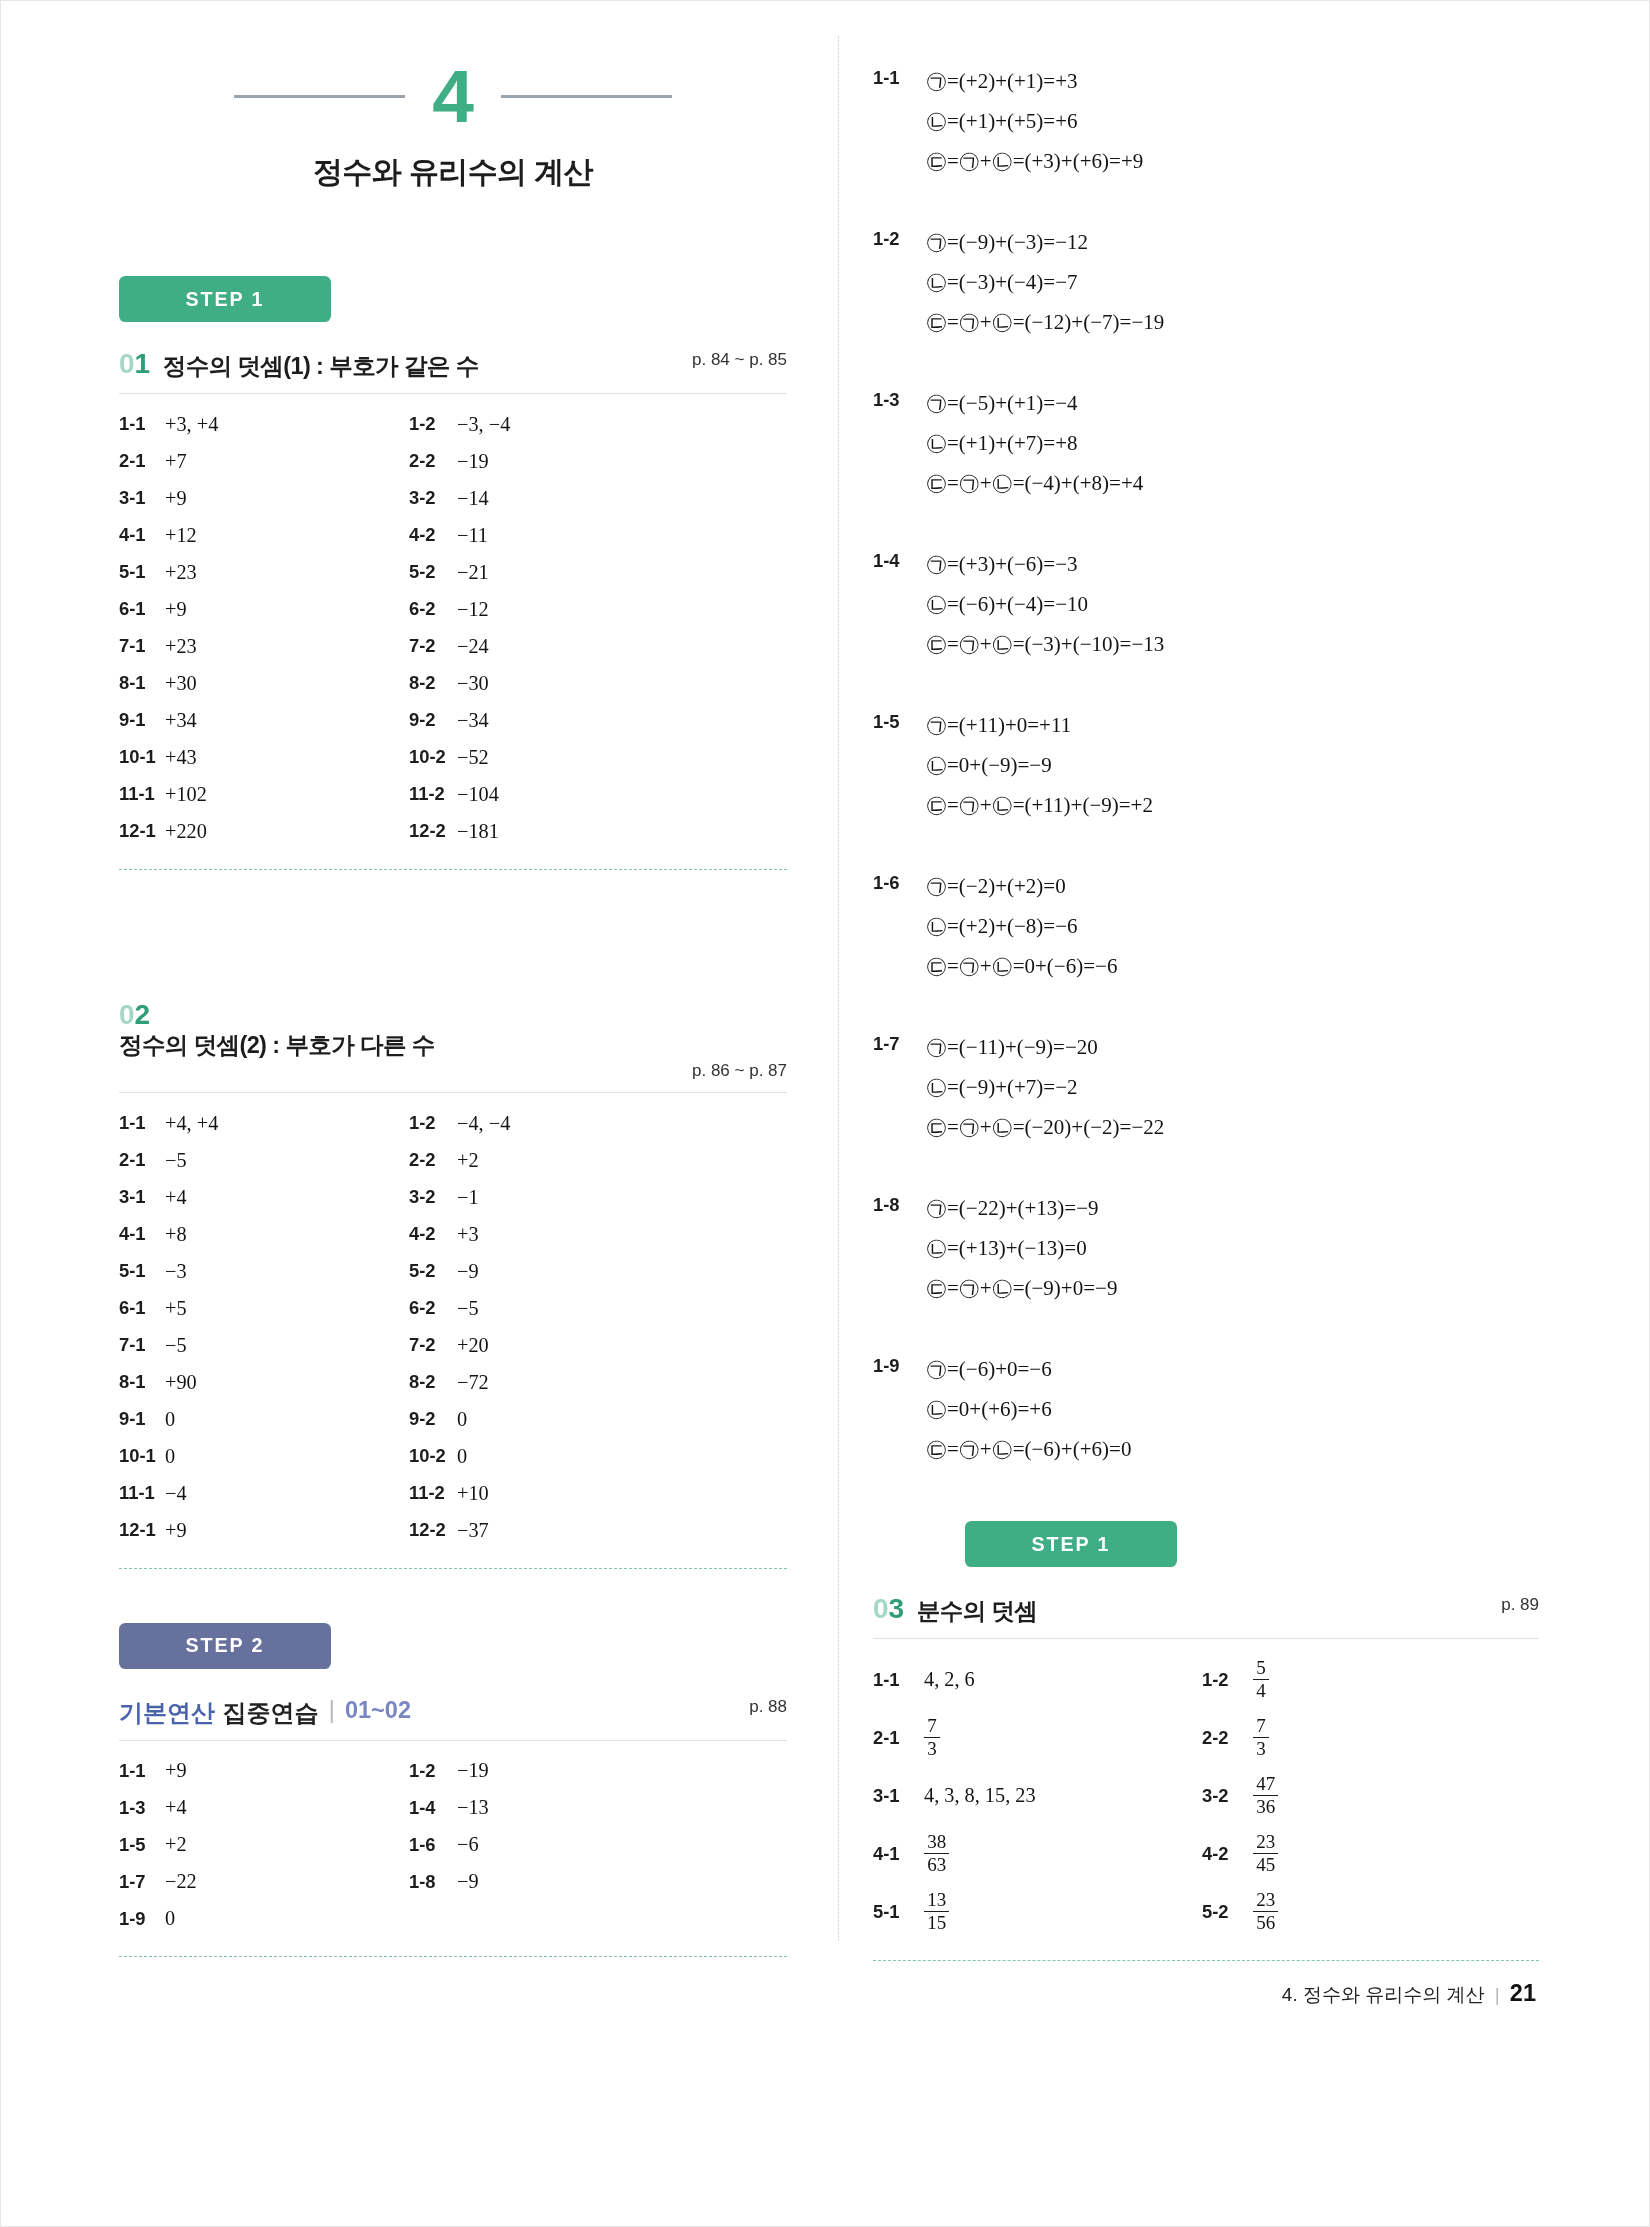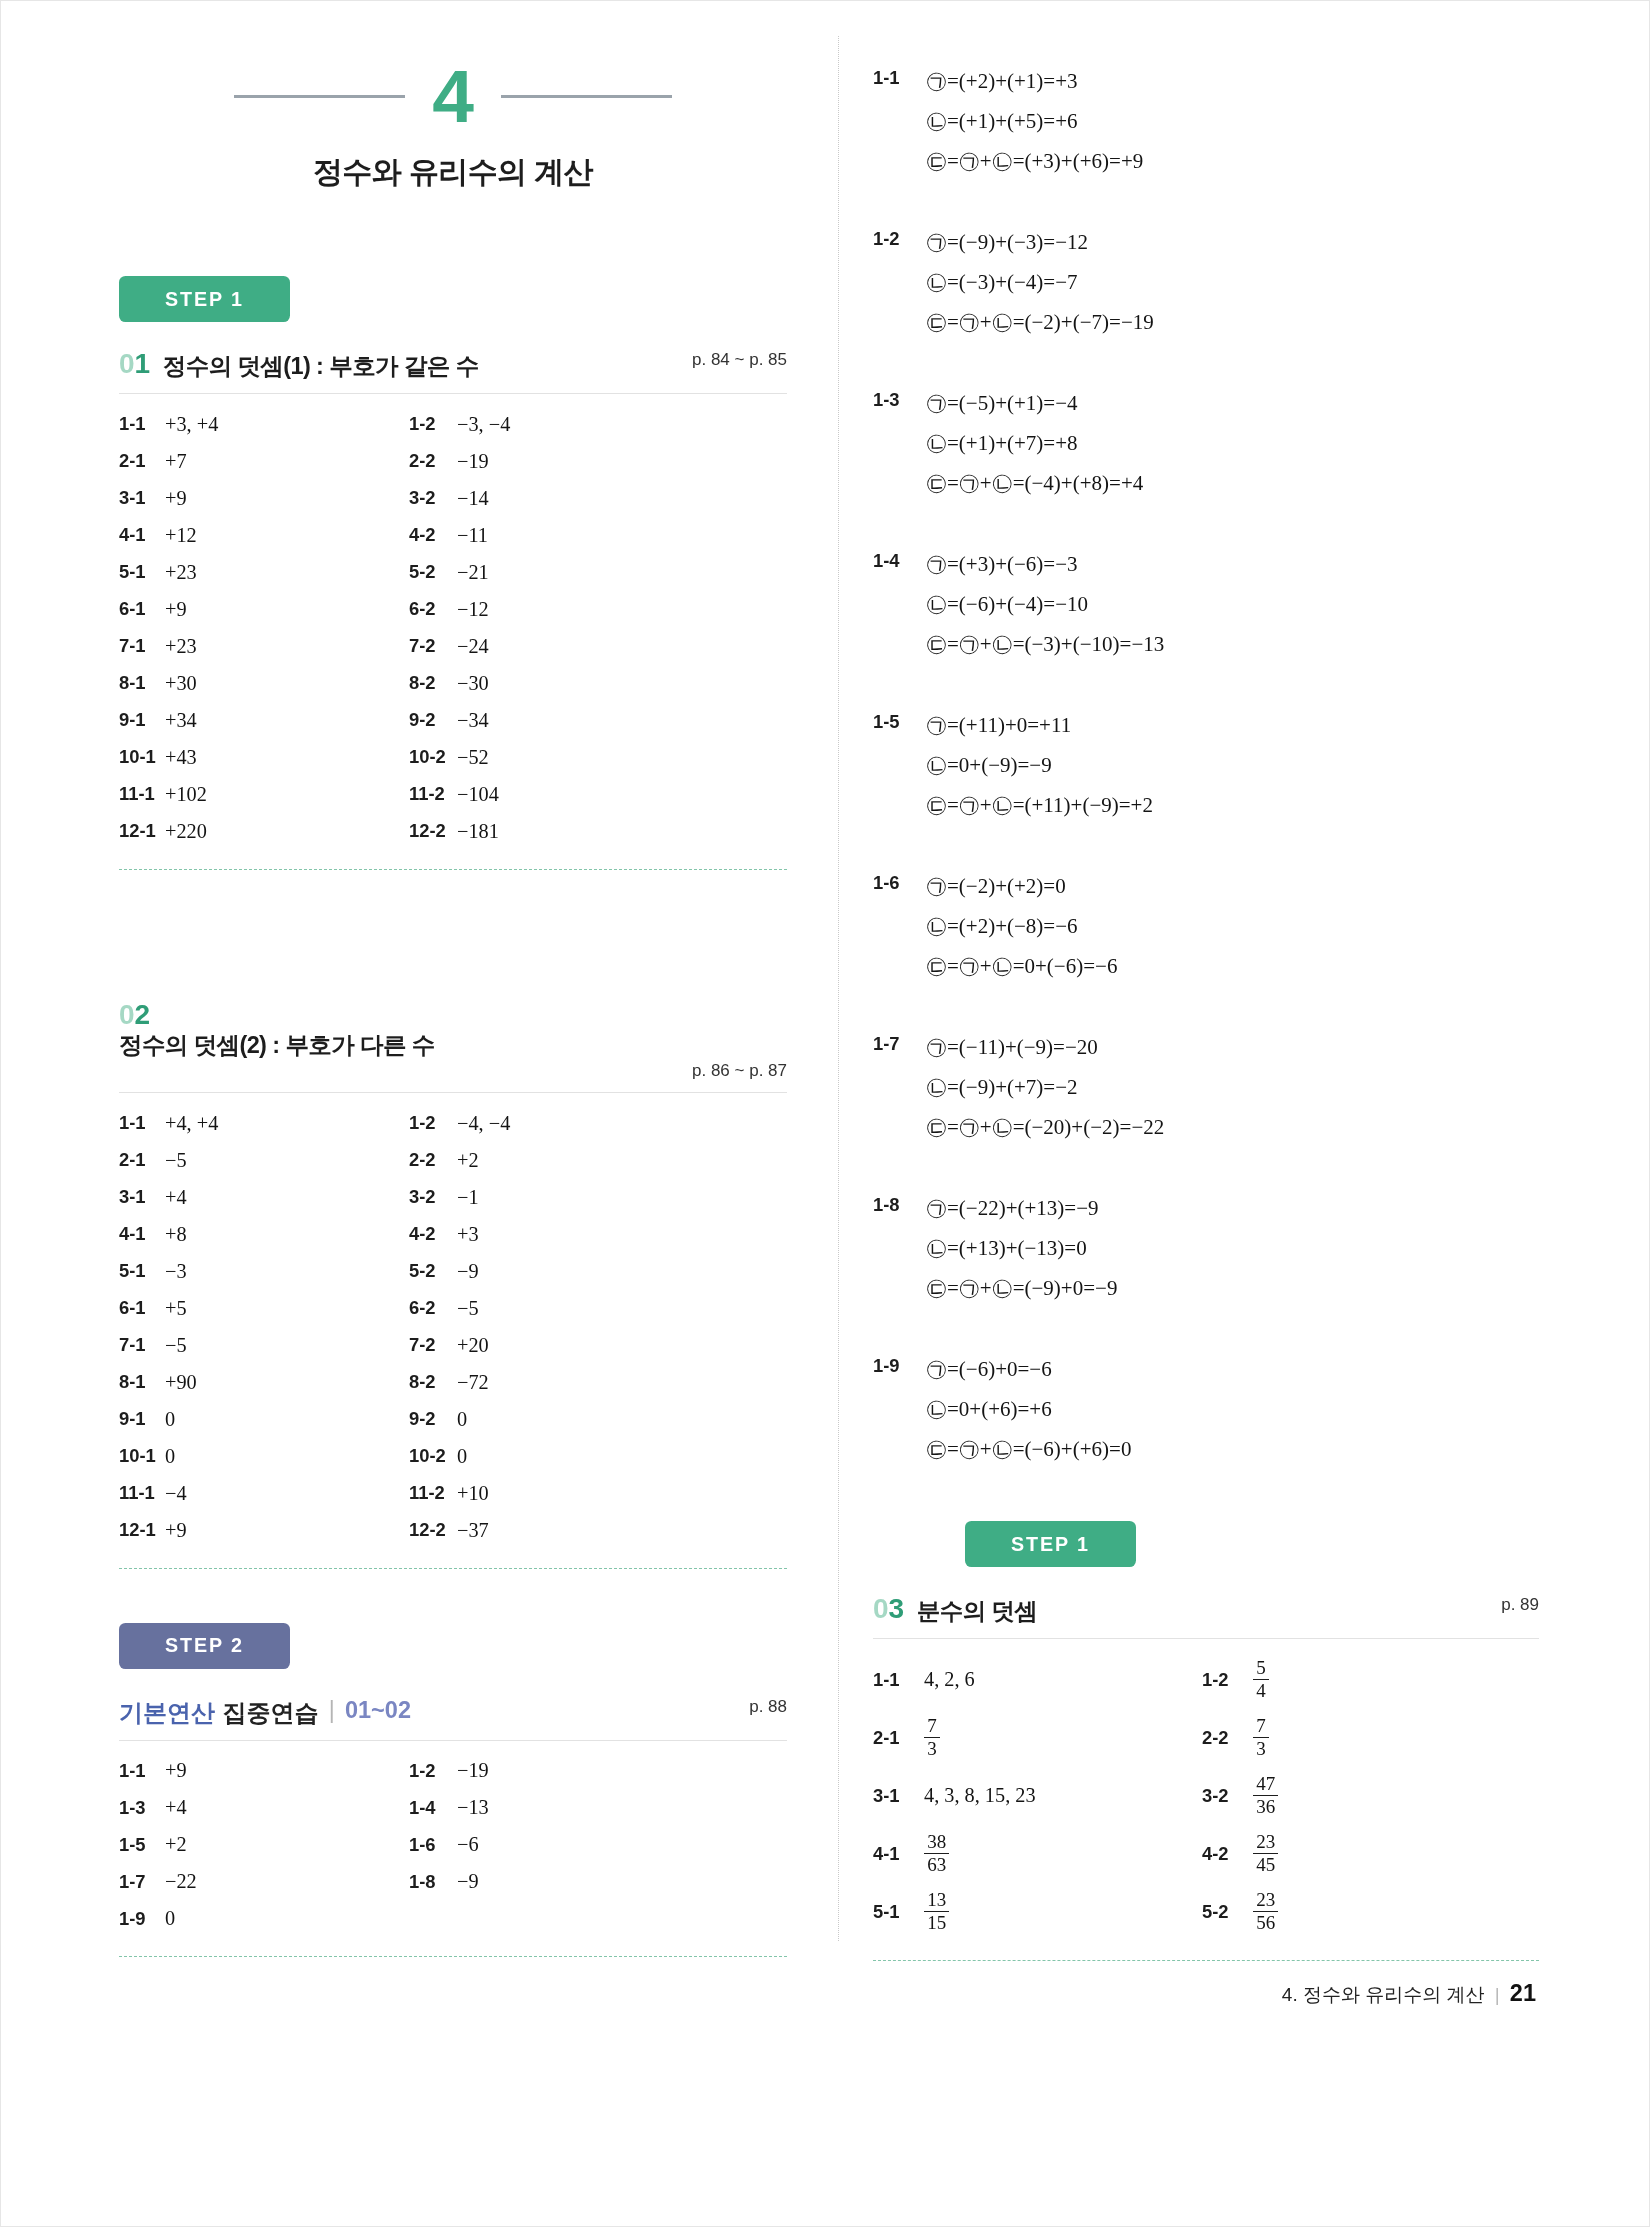--- a/index.html
+++ b/index.html
@@ -23,21 +23,21 @@
 
   
   .chapter-head { padding-top:58px; text-align:center; }
   .num-row { display:flex; align-items:center; justify-content:center; gap:27px; }
   .rule { width:171px; height:2.5px; background:#9aa3ab; }
   .chapter-num { font-size:75px; font-weight:bold; color:#3fad85; line-height:1; }
   .chapter-title { margin-top:18px; font-size:30px; font-weight:bold; letter-spacing:-0.6px; }
 
   
   .badge {
-    width:171px; height:46px; border-radius:6.4px;
+    width:212px; height:46px; border-radius:6.4px;
     display:flex; align-items:center; justify-content:center;
     color:#fff; font-weight:bold; font-size:19.7px; letter-spacing:1.9px;
   }
   .badge.green { background:#3fad85; }
   .badge.slate { background:#67719e; }
   .badge.mt-first { margin-top:83px; }
   .badge.mt-step2 { margin-top:54px; }
   .badge.right-indent { margin-left:92px; margin-top:52px; }
 
   
@@ -330,21 +330,21 @@
             <div class="wline">㉠=(+2)+(+1)=+3</div>
             <div class="wline">㉡=(+1)+(+5)=+6</div>
             <div class="wline">㉢=㉠+㉡=(+3)+(+6)=+9</div>
           </div>
         </div>
         <div class="wblock">
           <span class="wlab">1-2</span>
           <div class="wlines">
             <div class="wline">㉠=(−9)+(−3)=−12</div>
             <div class="wline">㉡=(−3)+(−4)=−7</div>
-            <div class="wline">㉢=㉠+㉡=(−2)+(−7)=−19</div>
+            <div class="wline">㉢=㉠+㉡=(−12)+(−7)=−19</div>
           </div>
         </div>
         <div class="wblock">
           <span class="wlab">1-3</span>
           <div class="wlines">
             <div class="wline">㉠=(−5)+(+1)=−4</div>
             <div class="wline">㉡=(+1)+(+7)=+8</div>
             <div class="wline">㉢=㉠+㉡=(−4)+(+8)=+4</div>
           </div>
         </div>

